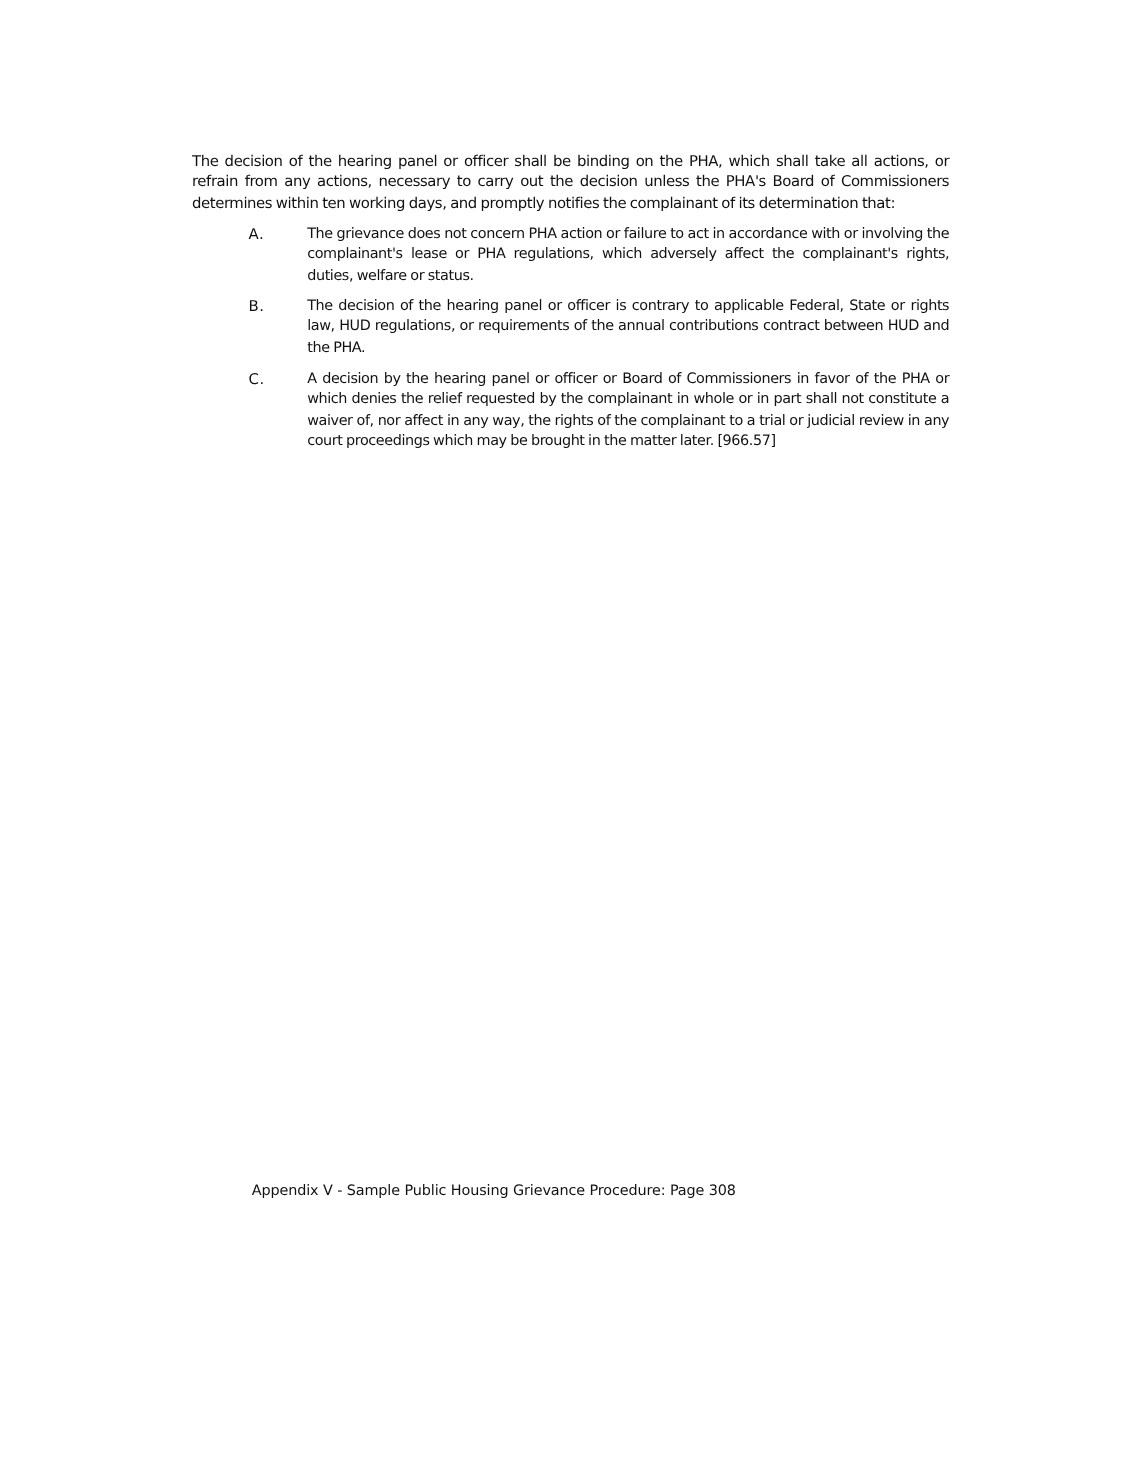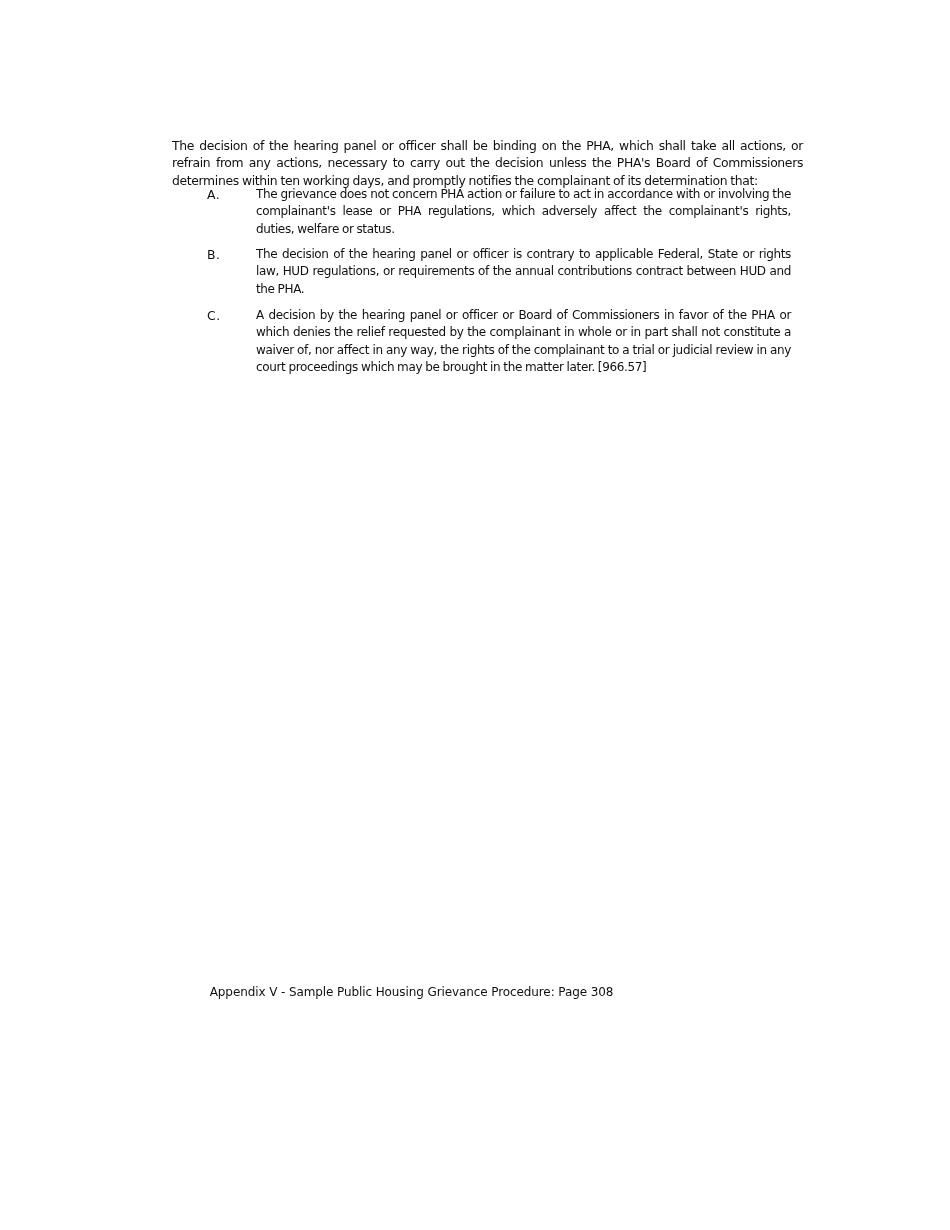--- a/index.html
+++ b/index.html
@@ -1,21 +1,21 @@
 <!DOCTYPE html>
 <html><head>
 <meta charset="utf-8">
 <style>
   html, body { margin: 0; padding: 0; background: #ffffff; }
   body { width: 950px; height: 1230px; position: relative; overflow: hidden;
          font-family: "DejaVu Sans", sans-serif; color: #111; }
   .page { position: absolute; left: 0; top: 0; width: 950px; height: 1230px; }
   .intro { position: absolute; left: 160px; top: 125px; width: 631px;
            font-size: 12.4px; line-height: 17.3px; text-align: justify;
-           letter-spacing: -0.35px; word-spacing: -0.5px; margin: 12px; }
+           letter-spacing: -0.35px; word-spacing: -0.5px; margin: 0; }
   .item { position: absolute; left: 207px; width: 584px; }
   .item .label { position: absolute; left: 0; top: 0; font-size: 12.4px; line-height: 17.3px; letter-spacing: 0.5px; }
   .item .text { position: absolute; left: 49px; top: 0; width: 535px; font-size: 12px;
                 line-height: 17.3px; text-align: justify; letter-spacing: -0.35px; word-spacing: -0.5px; margin: 0; }
   .item-a { top: 186px; }
   .item-b { top: 246px; }
   .item-c { top: 307px; }
   .footer { position: absolute; left: 0; width: 823px; top: 984px; text-align: center;
             font-size: 12px; line-height: 16px; letter-spacing: -0.1px; }
 </style>

